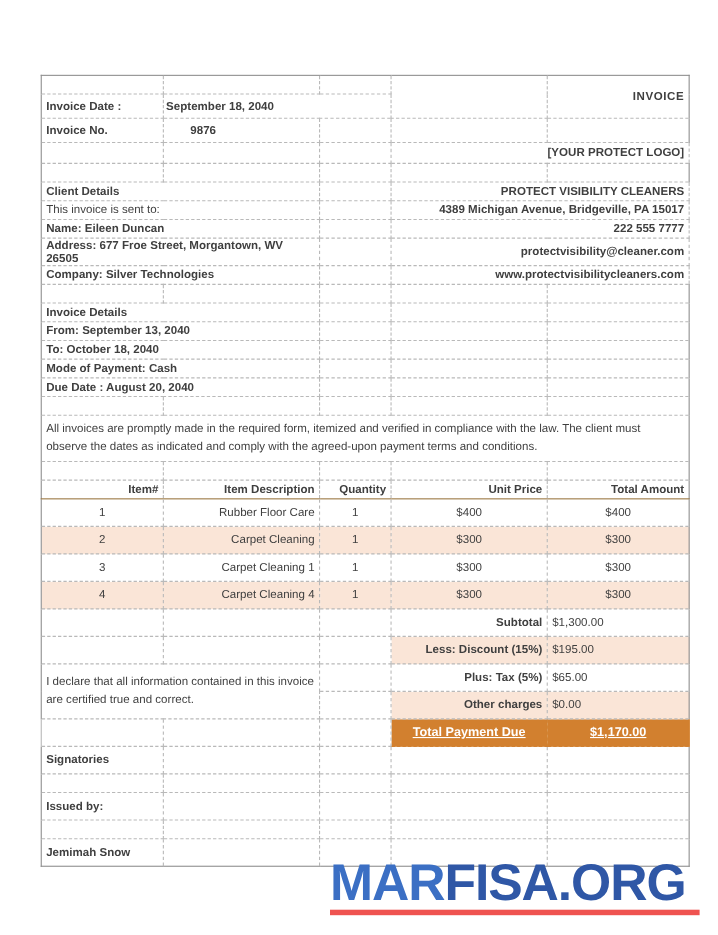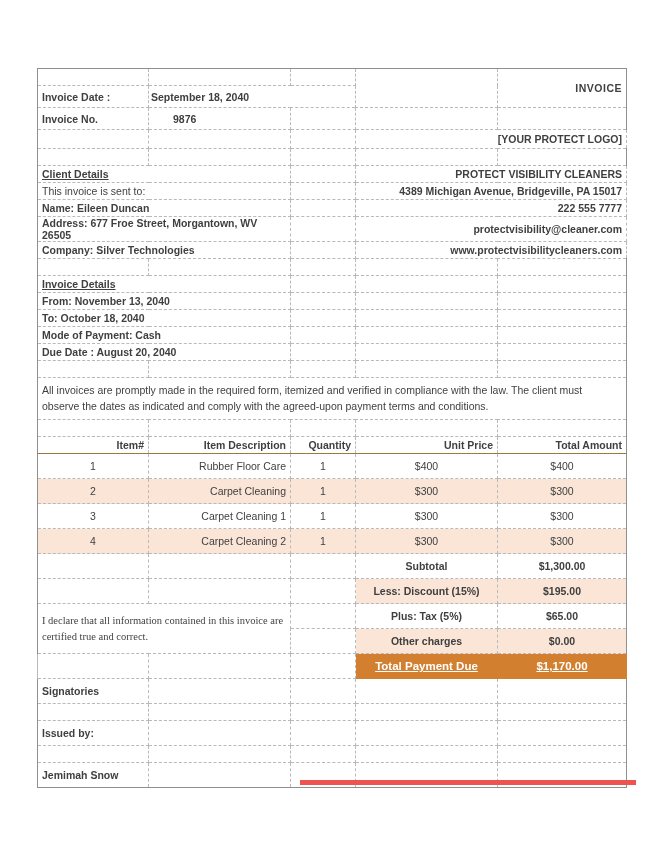--- a/index.html
+++ b/index.html
@@ -39,21 +39,20 @@
   .lbl-orange {
     color: #d2802f;
     font-weight: bold;
     font-size: 12px;
     margin-left: 48px;
   }
   .lbl-orange-sm {
     color: #d2802f;
     font-weight: bold;
     font-size: 11px;
-    text-decoration: underline;
   }
   .bold-dark {
     color: #2b2b2b;
     font-weight: bold;
     font-size: 12px;
   }
   .plain {
     color: #3f3f3f;
     font-size: 11px;
   }
@@ -132,43 +131,42 @@
     text-align: right;
     font-size: 11px;
     color: #2b2b2b;
     padding-left: 12px;
   }
 
   .sum-label {
     font-weight: bold;
     font-size: 11.5px;
     color: #2b2b2b;
-    text-align: center;
+    text-align: right;
   }
   .sum-val {
-    font-weight: bold;
-    font-size: 11.5px;
-    color: #2b2b2b;
-    text-align: center;
+    font-weight: normal;
+    font-size: 11.5px;
+    color: #2b2b2b;
+    text-align: left;
     margin-top: 24px;
   }
   .total-row td {
     background: #d2802f !important;
     color: #ffffff !important;
     font-weight: bold;
     font-size: 11.5px;
     border-color: #d2802f !important;
   }
   .declare {
     font-size: 10.5px;
     color: #3f3f3f;
     line-height: 1.5;
     vertical-align: middle;
     padding: 2px 8px;
-    font-family: Liberation Serif, serif;
   }
   .sig-lbl {
     font-weight: bold;
     font-size: 11.5px;
     color: #2b2b2b;
     padding-left: 6px;
   }
 
   .outer-left  { border-left: 1px solid #8f8f8f !important; }
   .outer-right { border-right: 1px solid #8f8f8f !important; }
@@ -286,21 +284,21 @@
       <td class="outer-right"></td>
     </tr>
 
     <tr style="height:17px">
       <td class="lbl-orange-sm outer-left" colspan="2">Invoice Details</td>
       <td></td>
       <td></td>
       <td class="outer-right"></td>
     </tr>
     <tr style="height:17px">
-      <td class="bold11 outer-left" colspan="2">From: November 13, 2040</td>
+      <td class="bold11 outer-left" colspan="2">From: September 13, 2040</td>
       <td></td>
       <td></td>
       <td class="outer-right"></td>
     </tr>
     <tr style="height:17px">
       <td class="bold11 outer-left" colspan="2">To: October 18, 2040</td>
       <td></td>
       <td></td>
       <td class="outer-right"></td>
     </tr>
@@ -361,21 +359,21 @@
     </tr>
     <tr class="row-h">
       <td class="cellnum outer-left">3</td>
       <td class="celldesc">Carpet Cleaning 1</td>
       <td class="cellnum">1</td>
       <td class="cellnum">$300</td>
       <td class="cellnum outer-right">$300</td>
     </tr>
     <tr class="row-h">
       <td class="cellnum tint outer-left">4</td>
-      <td class="celldesc tint">Carpet Cleaning 2</td>
+      <td class="celldesc tint">Carpet Cleaning 4</td>
       <td class="cellnum tint">1</td>
       <td class="cellnum tint">$300</td>
       <td class="cellnum tint outer-right">$300</td>
     </tr>
 
     <tr class="row-h">
       <td class="outer-left"></td>
       <td></td>
       <td></td>
       <td class="sum-label">Subtotal</td>
@@ -446,14 +444,15 @@
       <td class="outer-bottom"></td>
       <td class="outer-bottom"></td>
       <td class="outer-bottom"></td>
       <td class="outer-right outer-bottom"></td>
     </tr>
 
   </tbody>
 </table>
 
 <div class="watermark">
+  <div class="wm-text"><span class="lite">MAR</span><span>FISA.ORG</span></div>
   <div class="wm-bar"></div>
 </div>
 
 </body></html>

